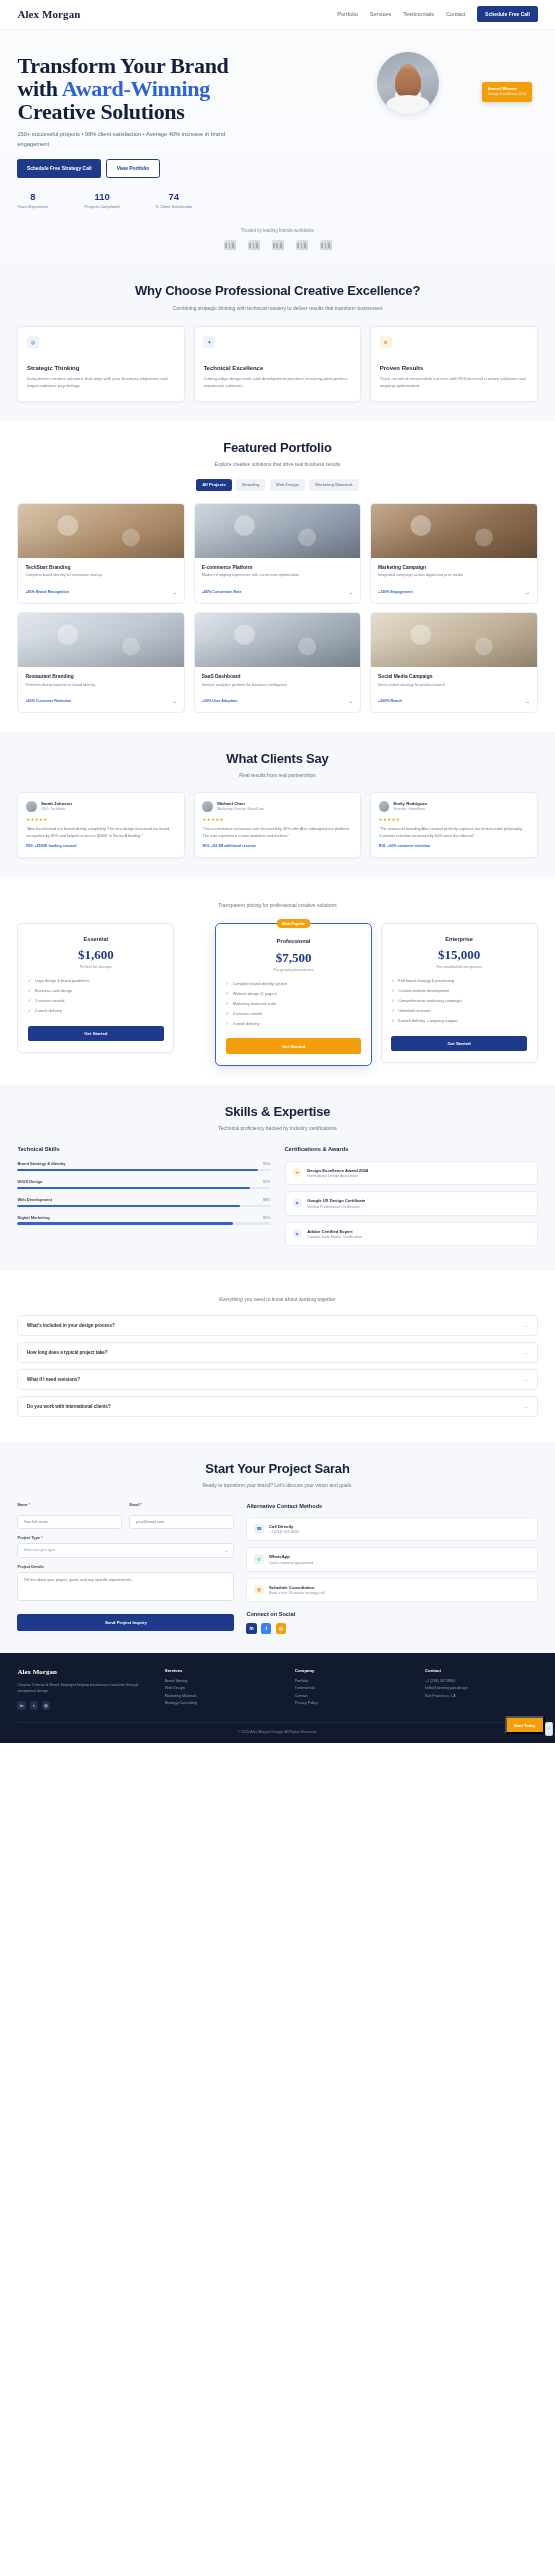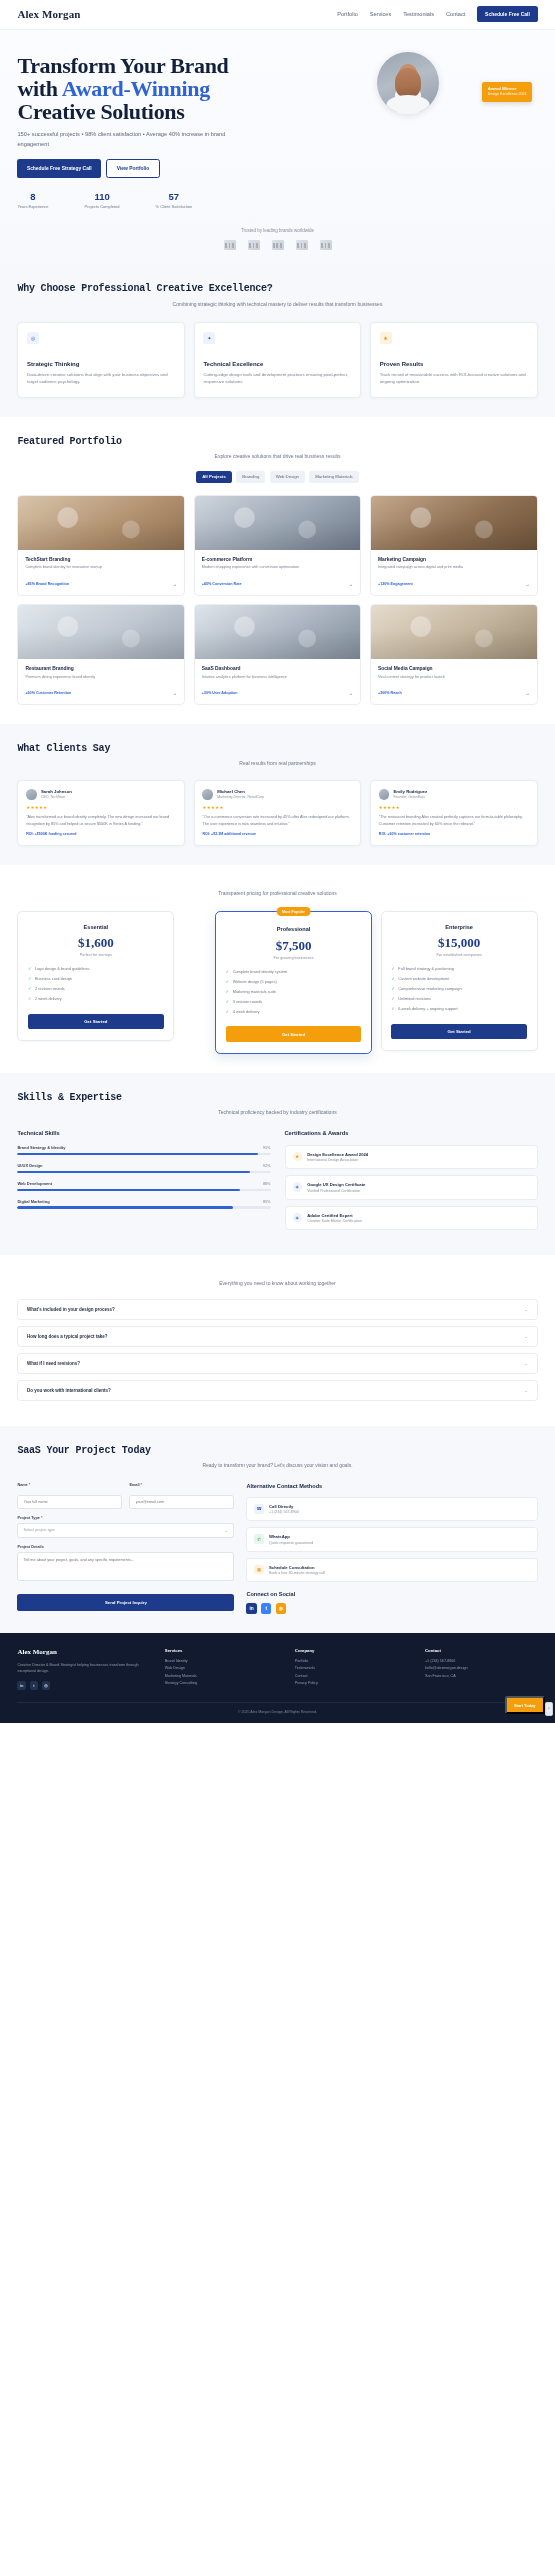--- a/index.html
+++ b/index.html
@@ -105,22 +105,22 @@
   .logo-chip:after{
     content:""; position:absolute; left:1.7px; top:2.6px; width:8.7px; height:5.2px;
     background:repeating-linear-gradient(90deg,#9aa2ad 0 1.7px,transparent 1.7px 3.5px);
     opacity:.75;
   }
 
   
   .section { padding: 19px 17.4px; }
   .sec-alt { background:#f6f8fb; }
   .sec-title {
-    font-family:Liberation Mono, monospace; font-weight:bold;
-    font-size:10px; color:#16223d; letter-spacing:-0.2px;
+    font-family:Liberation Sans, sans-serif; font-weight:bold;
+    font-size:13px; color:#16223d; text-align:center; letter-spacing:-0.2px;
   }
   .sec-sub { margin-top:5.2px; font-size:5px; color:#6b7486; text-align:center; line-height:1.6; }
 
   
   .feat-grid { margin-top:14px; display:flex; gap:8.7px; }
   .feat-card {
     flex:1; background:#fff; border:0.9px solid #e8ecf2; border-radius:4.3px;
     padding:9.5px 8.7px 11.3px 8.7px; box-shadow:0 0.9px 2.6px rgba(20,30,60,.04);
   }
   .feat-icon {
@@ -339,21 +339,21 @@
       <div class="stats">
         <div>
           <div class="stat-num">8</div>
           <div class="stat-lbl">Years Experience</div>
         </div>
         <div>
           <div class="stat-num">110</div>
           <div class="stat-lbl">Projects Completed</div>
         </div>
         <div>
-          <div class="stat-num">57</div>
+          <div class="stat-num">74</div>
           <div class="stat-lbl">% Client Satisfaction</div>
         </div>
       </div>
     </div>
     <div class="hero-right">
       <div class="portrait"></div>
       <div class="award-badge">
         <div class="award-t">Award Winner</div>
         <div class="award-s">Design Excellence 2024</div>
       </div>
@@ -697,21 +697,21 @@
       <span class="chev">⌄</span>
     </div>
     <div class="faq-item">
       <span class="faq-q">Do you work with international clients?</span>
       <span class="chev">⌄</span>
     </div>
   </div>
 </div>
 
 <div class="section sec-alt">
-  <div class="sec-title">SaaS Your Project Today</div>
+  <div class="sec-title">Start Your Project Sarah</div>
   <div class="sec-sub">Ready to transform your brand? Let's discuss your vision and goals.</div>
   <div class="contact-grid">
     <div class="form-col">
       <div class="form-row">
         <div class="field">
           <label class="lbl"><span>Name</span> <span class="req">*</span></label>
           <input class="inp" placeholder="Your full name" style="">
         </div>
         <div class="field">
           <label class="lbl"><span>Email</span> <span class="req">*</span></label>

